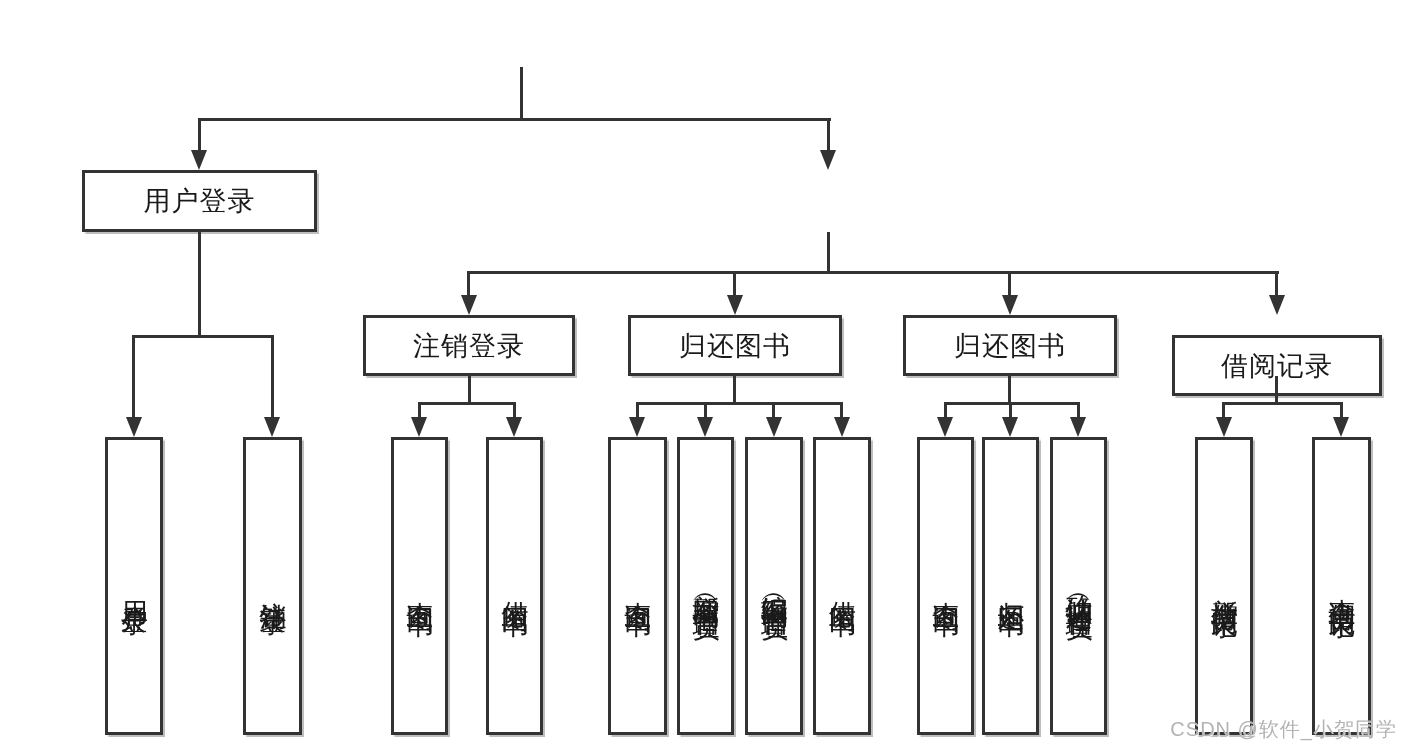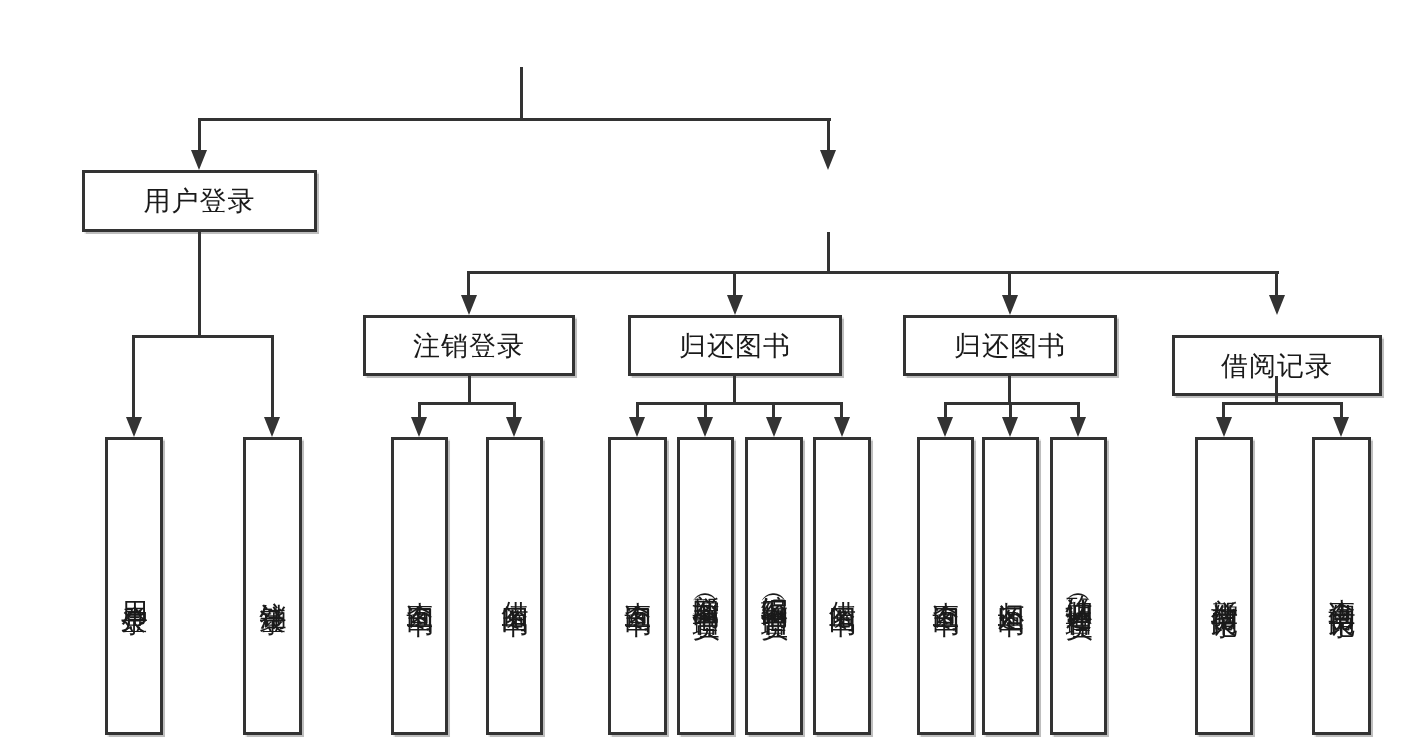--- a/index.html
+++ b/index.html
@@ -164,14 +164,15 @@
     <span class="vtext">确认归还（管理员）</span>
   </div>
 
   <div class="node vnode" style="left:1195px; top:437px; width:58px; height:298px;">
     <span class="vtext">新增借阅记录</span>
   </div>
   <div class="node vnode" style="left:1312px; top:437px; width:59px; height:298px;">
     <span class="vtext">查询借阅记录</span>
   </div>
 
+  <div class="watermark">CSDN @软件_小贺同学</div>
 
 </div>
 
 </body></html>

